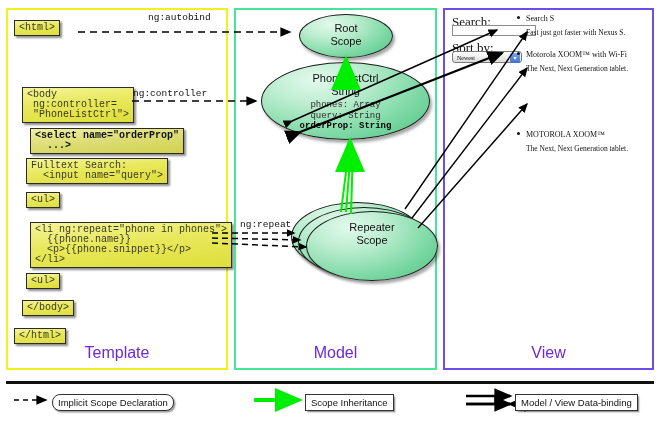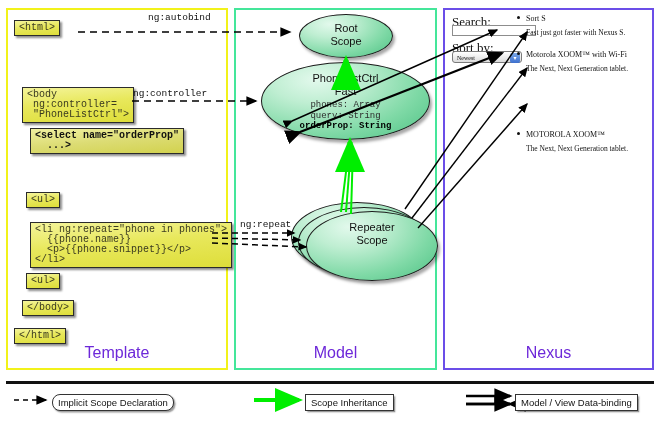--- a/index.html
+++ b/index.html
@@ -108,20 +108,22 @@
   <div class="panel" id="panel-template">
     <div class="panel-label">Template</div>
   </div>
 
   <div class="codebox" id="b-html">&lt;html&gt;</div>
   <div class="codebox" id="b-body">&lt;body
  ng:controller=
  "PhoneListCtrl"&gt;</div>
   <div class="codebox strong" id="b-select">&lt;select name="orderProp"
   ...&gt;</div>
+  <div class="codebox" id="b-fulltext">Fulltext Search:
+  &lt;input name="query"&gt;</div>
   <div class="codebox" id="b-ul1">&lt;ul&gt;</div>
   <div class="codebox" id="b-li">&lt;li ng:repeat="phone in phones"&gt;
   {{phone.name}}
   &lt;p&gt;{{phone.snippet}}&lt;/p&gt;
 &lt;/li&gt;</div>
   <div class="codebox" id="b-ul2">&lt;ul&gt;</div>
   <div class="codebox" id="b-bodyend">&lt;/body&gt;</div>
   <div class="codebox" id="b-htmlend">&lt;/html&gt;</div>
 
   <div class="panel" id="panel-model">
@@ -131,54 +133,54 @@
   <div class="ellipse" id="e-root">
     <div class="inner">
       <div class="ell-title" style="white-space:pre-line">Root
 Scope</div>
     </div>
   </div>
 
   <div class="ellipse" id="e-ctrl">
     <div class="inner">
       <div class="ell-title" style="white-space:pre-line">PhoneListCtrl
-Fast</div>
+String</div>
       <div class="ell-props">
         <div>phones: Array</div>
         <div>query: String</div>
         <div style="font-weight:bold;color:#000">orderProp: String</div>
       </div>
     </div>
   </div>
 
   <div class="ellipse" id="e-rep3"></div>
   <div class="ellipse" id="e-rep2"></div>
   <div class="ellipse" id="e-rep1">
     <div class="inner">
       <div class="ell-title" style="white-space:pre-line">Repeater
 Scope</div>
     </div>
   </div>
 
   <div class="panel" id="panel-view">
-    <div class="panel-label">Nexus</div>
+    <div class="panel-label">View</div>
   </div>
 
   <div id="view-inner">
     <div class="v-label" id="v-search-label">Search:</div>
     <div id="v-search-input"></div>
     <div class="v-label" id="v-sort-label">Sort by:</div>
     <div id="v-sort-select">
       <span>Newest</span>
       <span id="v-sort-arrow">▾</span>
     </div>
 
     <div class="phone-item" id="p0">
       <span class="bullet"></span>
-      <div class="phone-name">Sort S</div>
+      <div class="phone-name">Search S</div>
       <div class="phone-snip">Fast just got faster with Nexus S.</div>
     </div>
     <div class="phone-item" id="p1">
       <span class="bullet"></span>
       <div class="phone-name">Motorola XOOM™ with Wi-Fi</div>
       <div class="phone-snip">The Next, Next Generation tablet.</div>
     </div>
     <div class="phone-item" id="p2">
       <span class="bullet"></span>
       <div class="phone-name">MOTOROLA XOOM™</div>

